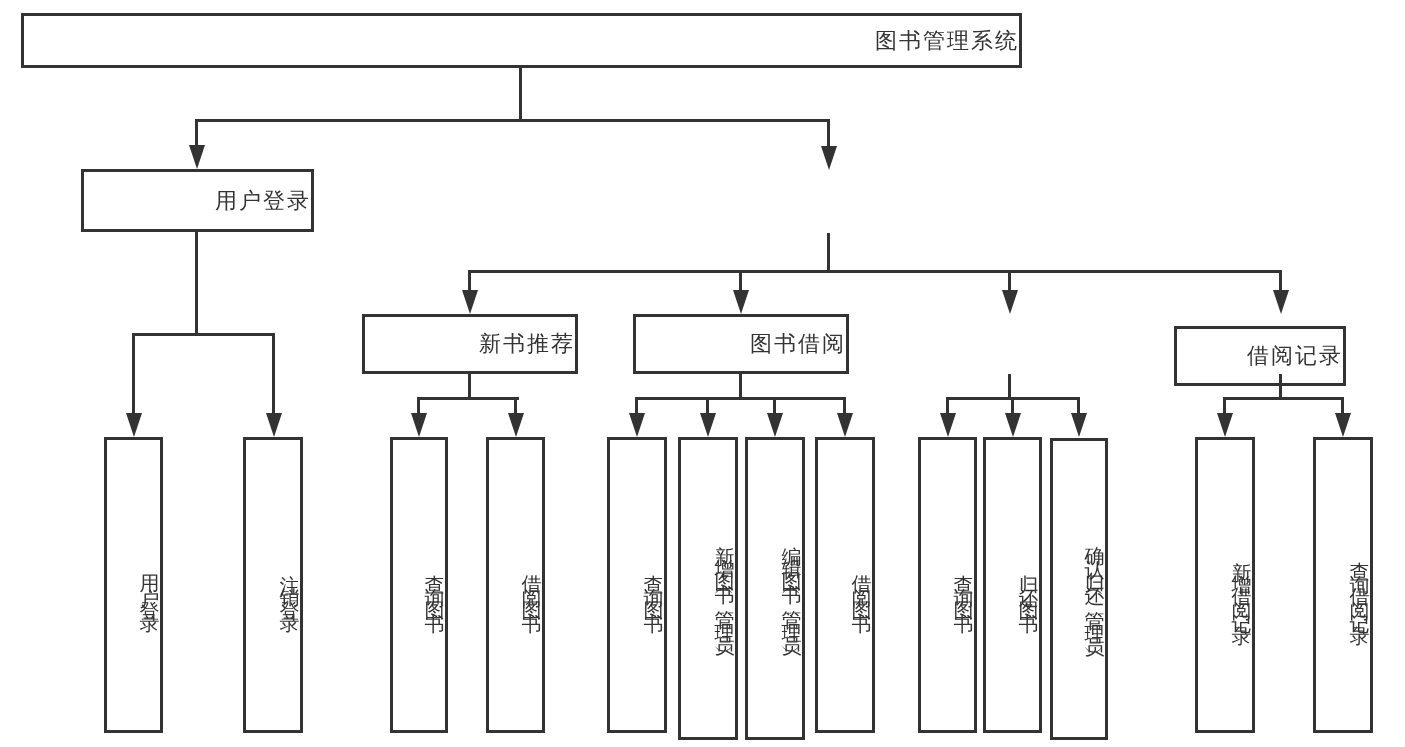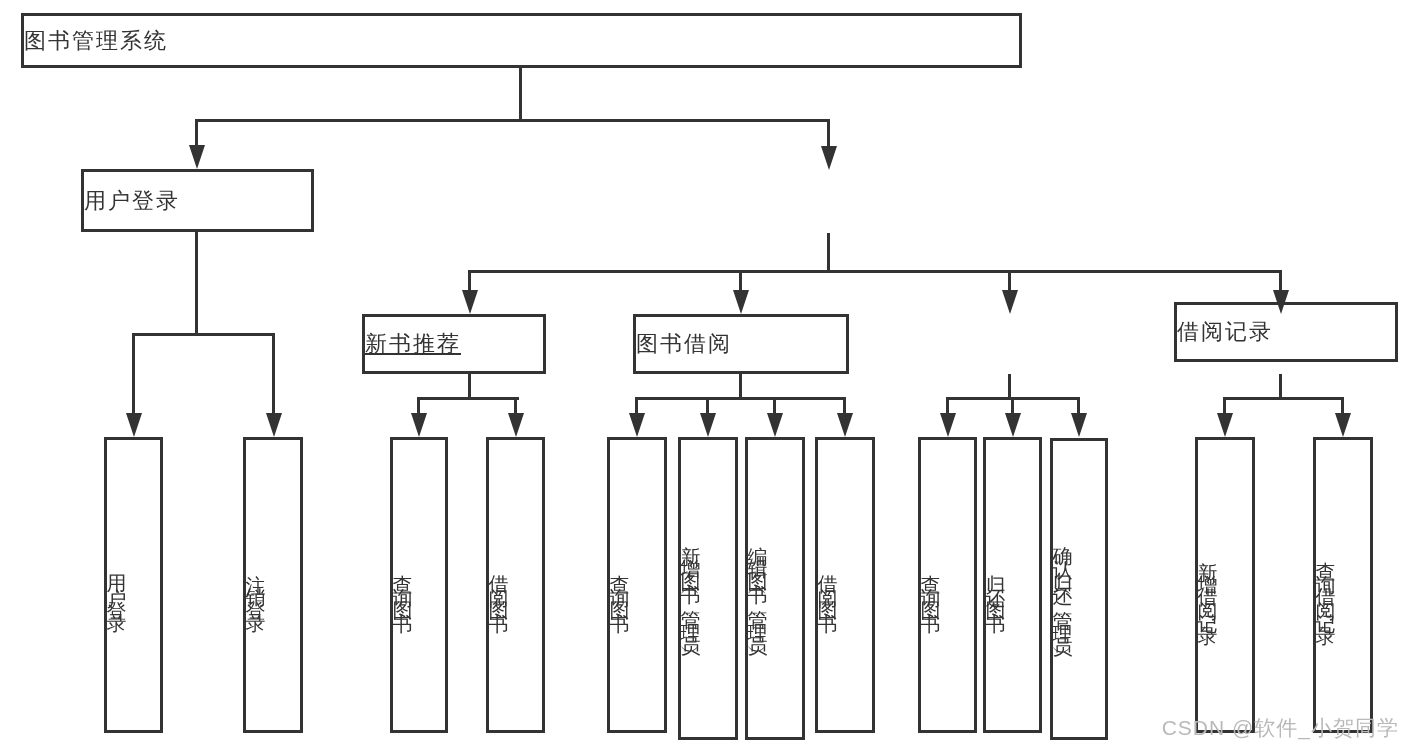--- a/index.html
+++ b/index.html
@@ -15,21 +15,21 @@
     font-family:"Liberation Sans","DejaVu Sans",sans-serif;
     overflow:hidden;
   }
   .box{
     position:absolute;
     box-sizing:border-box;
     border:3px solid var(--line);
     background:#fff;
     display:flex;
     align-items:center;
-    justify-content:flex-start;
+    justify-content:flex-end;
     color:#333;
   }
   .hlabel{
     font-size:22px;
     letter-spacing:2px;
     white-space:nowrap;
   }
   .vlabel{
     writing-mode:vertical-rl;
     text-orientation:mixed;
@@ -63,27 +63,27 @@
 <div class="canvas">
 
   <div class="box" style="left:21px;top:13px;width:1001px;height:55px;">
     <span class="hlabel">图书管理系统</span>
   </div>
 
   <div class="box" style="left:81px;top:169px;width:233px;height:63px;">
     <span class="hlabel">用户登录</span>
   </div>
 
-  <div class="box" style="left:362px;top:314px;width:184px;height:60px;text-decoration:underline;">
+  <div class="box" style="left:362px;top:314px;width:216px;height:60px;">
     <span class="hlabel">新书推荐</span>
   </div>
   <div class="box" style="left:633px;top:314px;width:216px;height:60px;">
     <span class="hlabel">图书借阅</span>
   </div>
-  <div class="box" style="left:1174px;top:302px;width:224px;height:60px;">
+  <div class="box" style="left:1174px;top:326px;width:172px;height:60px;">
     <span class="hlabel">借阅记录</span>
   </div>
 
   <div class="box" style="left:104px;top:437px;width:59px;height:296px;">
     <span class="vlabel">用户登录</span>
   </div>
   <div class="box" style="left:243px;top:437px;width:60px;height:296px;">
     <span class="vlabel">注销登录</span>
   </div>
 
@@ -176,15 +176,14 @@
   <div class="vline" style="left:1077px;top:397px;height:17px;"></div>
   <div class="tri" style="left:1071px;top:413px;"></div>
 
   <div class="vline" style="left:1279px;top:374px;height:26px;"></div>
   <div class="hline" style="left:1223px;top:397px;width:120px;"></div>
   <div class="vline" style="left:1223px;top:397px;height:17px;"></div>
   <div class="tri" style="left:1217px;top:413px;"></div>
   <div class="vline" style="left:1341px;top:397px;height:17px;"></div>
   <div class="tri" style="left:1335px;top:413px;"></div>
 
-  <div class="watermark">CSDN @软件_小贺同学</div>
 
 </div>
 
 </body></html>

